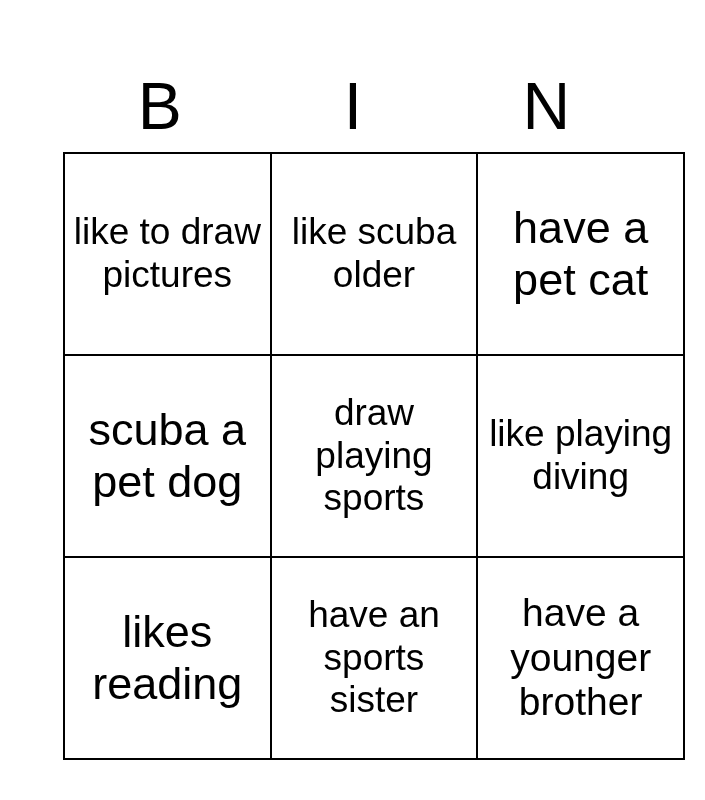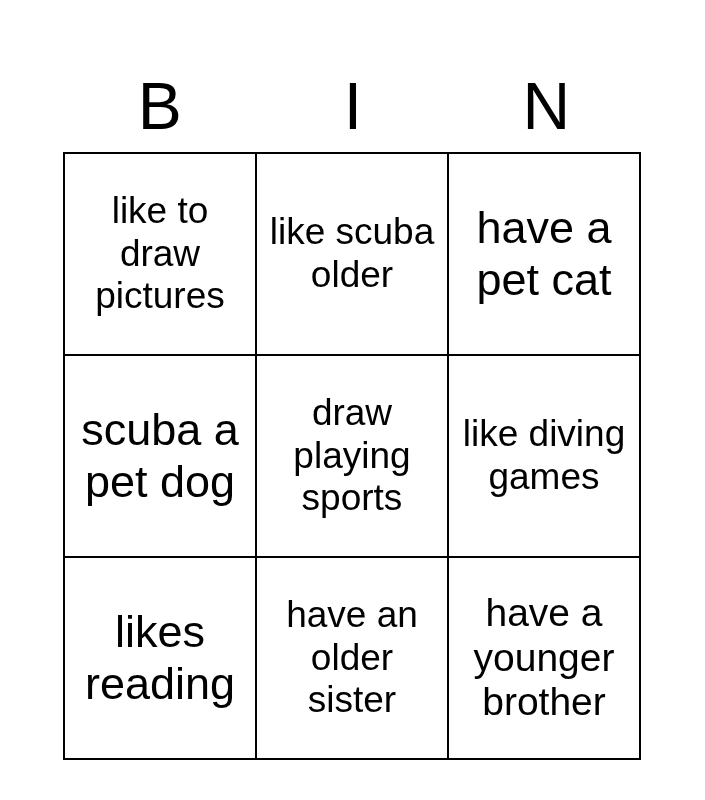--- a/index.html
+++ b/index.html
@@ -28,21 +28,21 @@
   }
   .header-cell {
     flex: 1 1 0;
     text-align: center;
     font-size: 66px;
     line-height: 92px;
     font-weight: normal;
     letter-spacing: 0px;
   }
   .grid {
-    width: 578px;
+    width: 622px;
     border-collapse: collapse;
     table-layout: fixed;
     border: 2px solid #000000;
   }
   .grid td {
     border: 2px solid #000000;
     width: 33.333%;
     height: 196px;
     text-align: center;
     vertical-align: middle;
@@ -84,29 +84,29 @@
         </td>
       </tr>
       <tr>
         <td>
           <span class="cell-text s-lg">scuba a pet dog</span>
         </td>
         <td>
           <span class="cell-text s-md">draw playing sports</span>
         </td>
         <td>
-          <span class="cell-text s-md">like diving games</span>
+          <span class="cell-text s-md">like playing diving</span>
         </td>
       </tr>
       <tr>
         <td>
           <span class="cell-text s-lg">likes reading</span>
         </td>
         <td>
-          <span class="cell-text s-md">have an older sister</span>
+          <span class="cell-text s-md">have an sports sister</span>
         </td>
         <td>
           <span class="cell-text s-sm">have a younger brother</span>
         </td>
       </tr>
     </tbody>
   </table>
 
 </div>
 

